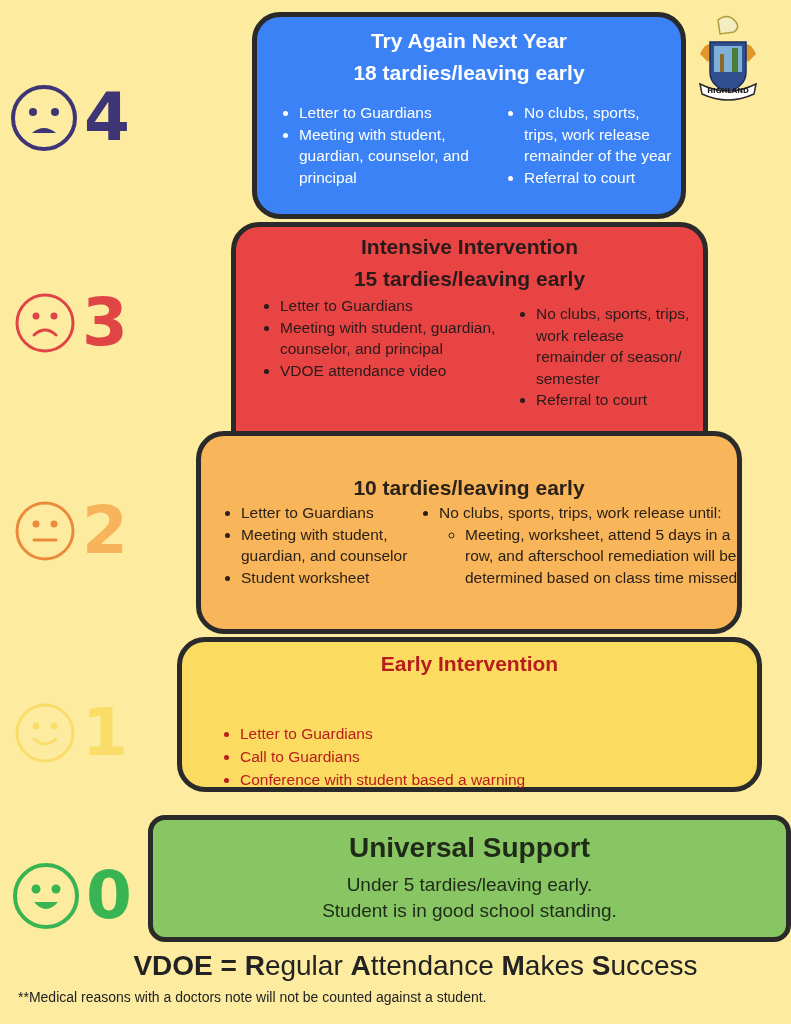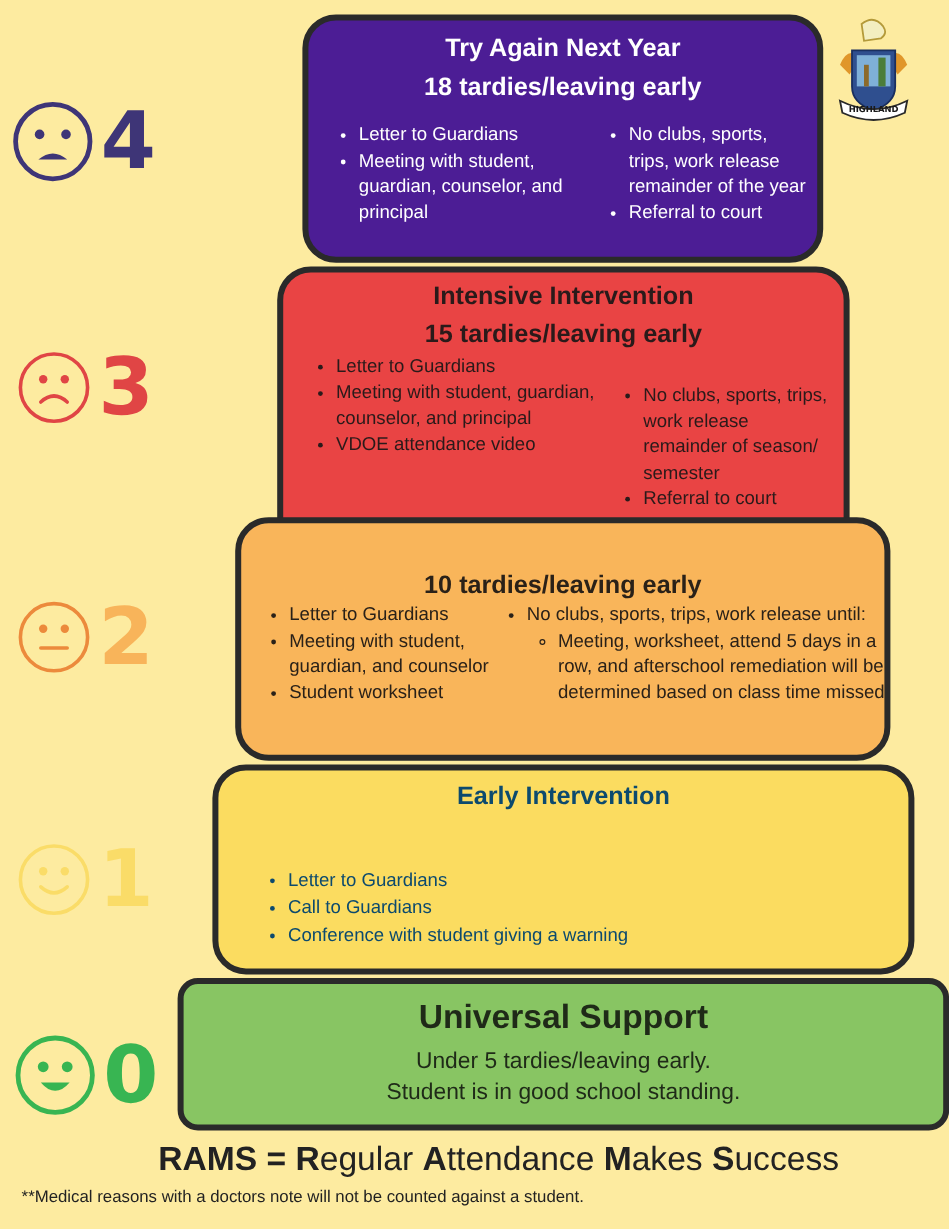--- a/index.html
+++ b/index.html
@@ -41,27 +41,27 @@
     }
     .level svg { display: block; }
     .level .num {
       font-weight: bold;
       font-size: 66px;
       line-height: 66px;
       margin-left: 6px;
       font-family: "DejaVu Sans", sans-serif;
     }
     
-    #t4 { left: 252px; top: 12px; width: 434px; height: 207px; background: #4c1d95; color: #ffffff; }
+    #t4 { left: 252px; top: 12px; width: 434px; height: 207px; background: #3b82f6; color: #ffffff; }
     
     #t3 { left: 231px; top: 222px; width: 477px; height: 264px; background: #e94444; color: #2a1a1a; }
     
     #t2 { left: 196px; top: 431px; width: 546px; height: 203px; background: #f9b55a; color: #2a2118; }
     
-    #t1 { left: 177px; top: 637px; width: 585px; height: 175px; background: #fbdc60; color: #0c4a6e; }
+    #t1 { left: 177px; top: 637px; width: 585px; height: 155px; background: #fbdc60; color: #b91c1c; }
     
     #t0 { left: 148px; top: 815px; width: 643px; height: 127px; background: #88c563; color: #1f2a18; border-radius: 17px; }
 
     .logo {
       position: absolute; left: 696px; top: 14px; width: 64px; height: 90px;
     }
     .rams {
       position: absolute; left: 0; width: 791px; top: 946px;
       text-align: center;
       font-size: 28px; line-height: 40px;
@@ -155,21 +155,21 @@
 </div>
 
 <div class="tier" id="t3">
   <div class="title" style="top:4px;">Intensive Intervention</div>
   <div class="title" style="top:36px;">15 tardies/leaving early</div>
   <ul style="left:22px; top:68px; width:230px;">
     <li>Letter to Guardians</li>
     <li>Meeting with student, guardian, counselor, and principal</li>
     <li>VDOE attendance video</li>
   </ul>
-  <ul style="left:278px; top:76px; width:160px;margin-top:16px;">
+  <ul style="left:278px; top:76px; width:160px;">
     <li>No clubs, sports, trips, work release remainder of season/ semester</li>
     <li>Referral to court</li>
   </ul>
 </div>
 
 <div class="tier" id="t2">
   <div class="title" style="top:36px;">10 tardies/leaving early</div>
   <ul style="left:18px; top:66px; width:170px;">
     <li>Letter to Guardians</li>
     <li>Meeting with student, guardian, and counselor</li>
@@ -183,30 +183,30 @@
       </ul>
     </li>
   </ul>
 </div>
 
 <div class="tier" id="t1">
   <div class="title" style="top:6px;">Early Intervention</div>
   <ul style="left:36px; top:80px; width:400px; line-height:23px;">
     <li>Letter to Guardians</li>
     <li>Call to Guardians</li>
-    <li>Conference with student giving a warning</li>
+    <li>Conference with student based a warning</li>
   </ul>
 </div>
 
 <div class="tier" id="t0">
   <div class="title" style="top:8px; font-size:28px; line-height:40px;">Universal Support</div>
   <div class="title" style="top:52px; font-weight:normal; font-size:19px; line-height:26px;">Under 5 tardies/leaving early.</div>
   <div class="title" style="top:78px; font-weight:normal; font-size:19px; line-height:26px;">Student is in good school standing.</div>
 </div>
 
 <div class="rams">
-  <b>RAMS = </b><b>R</b><span>egular</span>
+  <b>VDOE = </b><b>R</b><span>egular</span>
   <b>A</b><span>ttendance</span>
   <b>M</b><span>akes</span>
   <b>S</b><span>uccess</span>
 </div>
 
 <div class="footnote">**Medical reasons with a doctors note will not be counted against a student.</div>
 
 </body></html>

